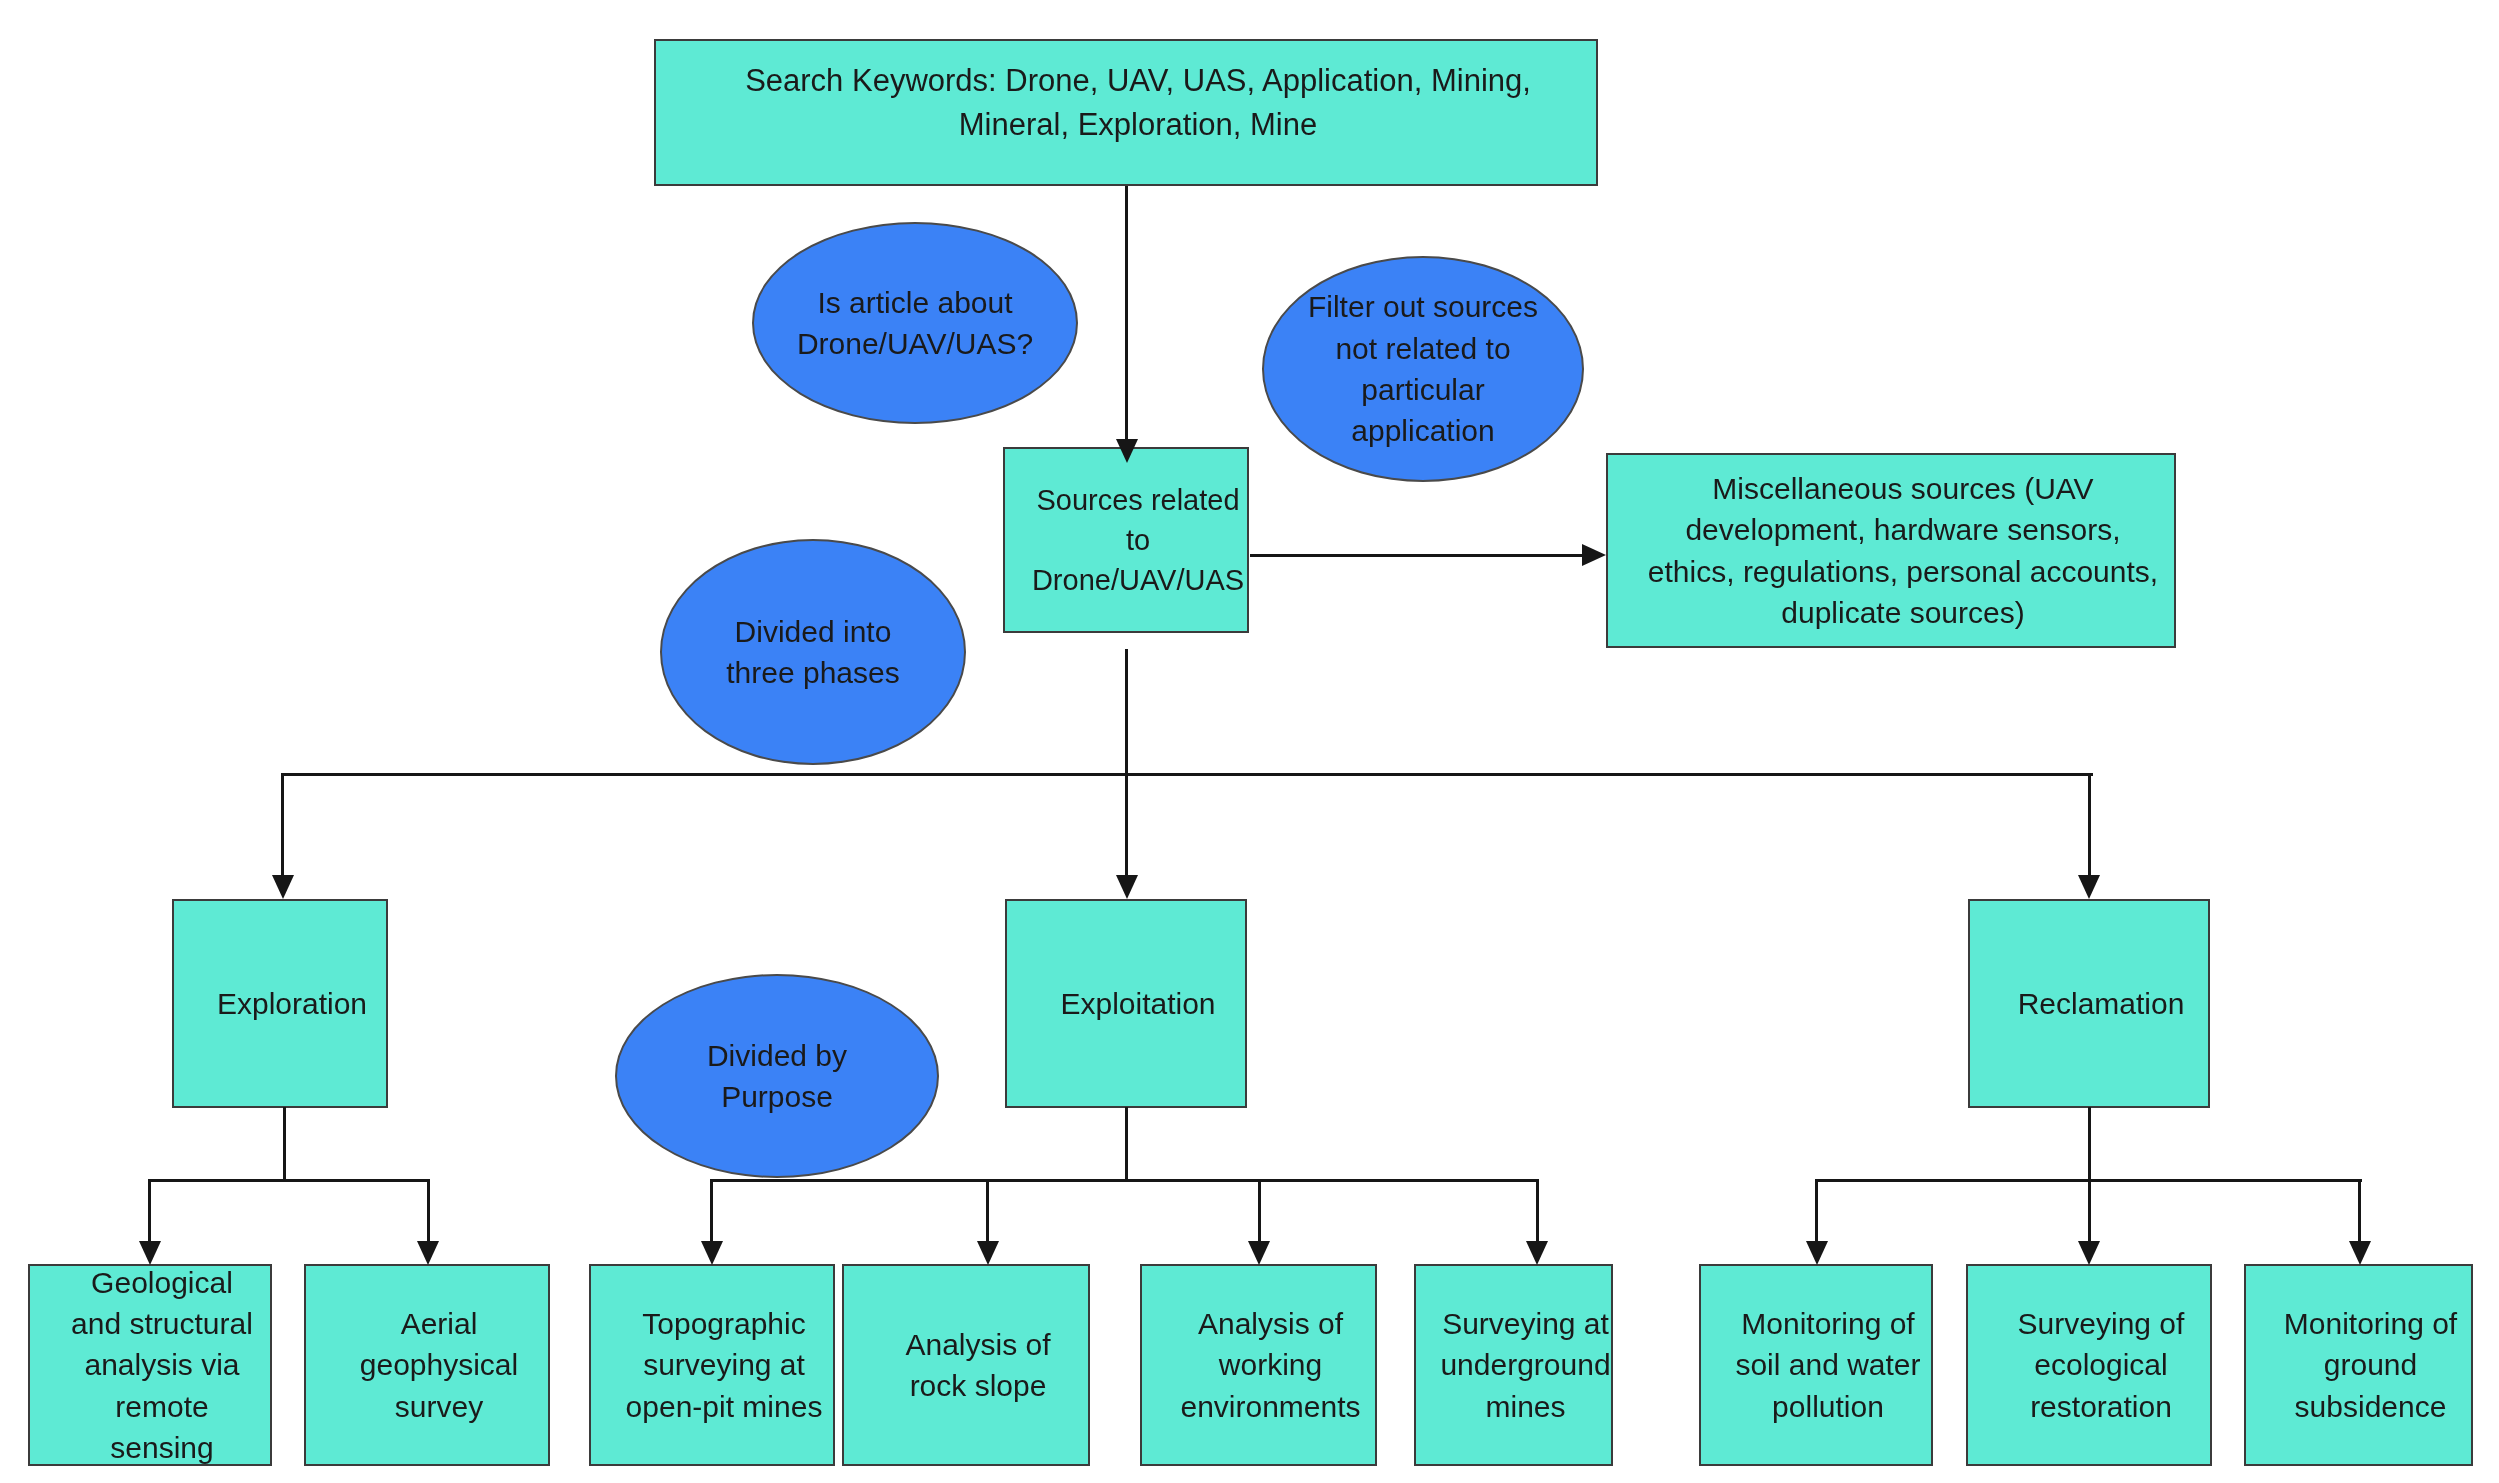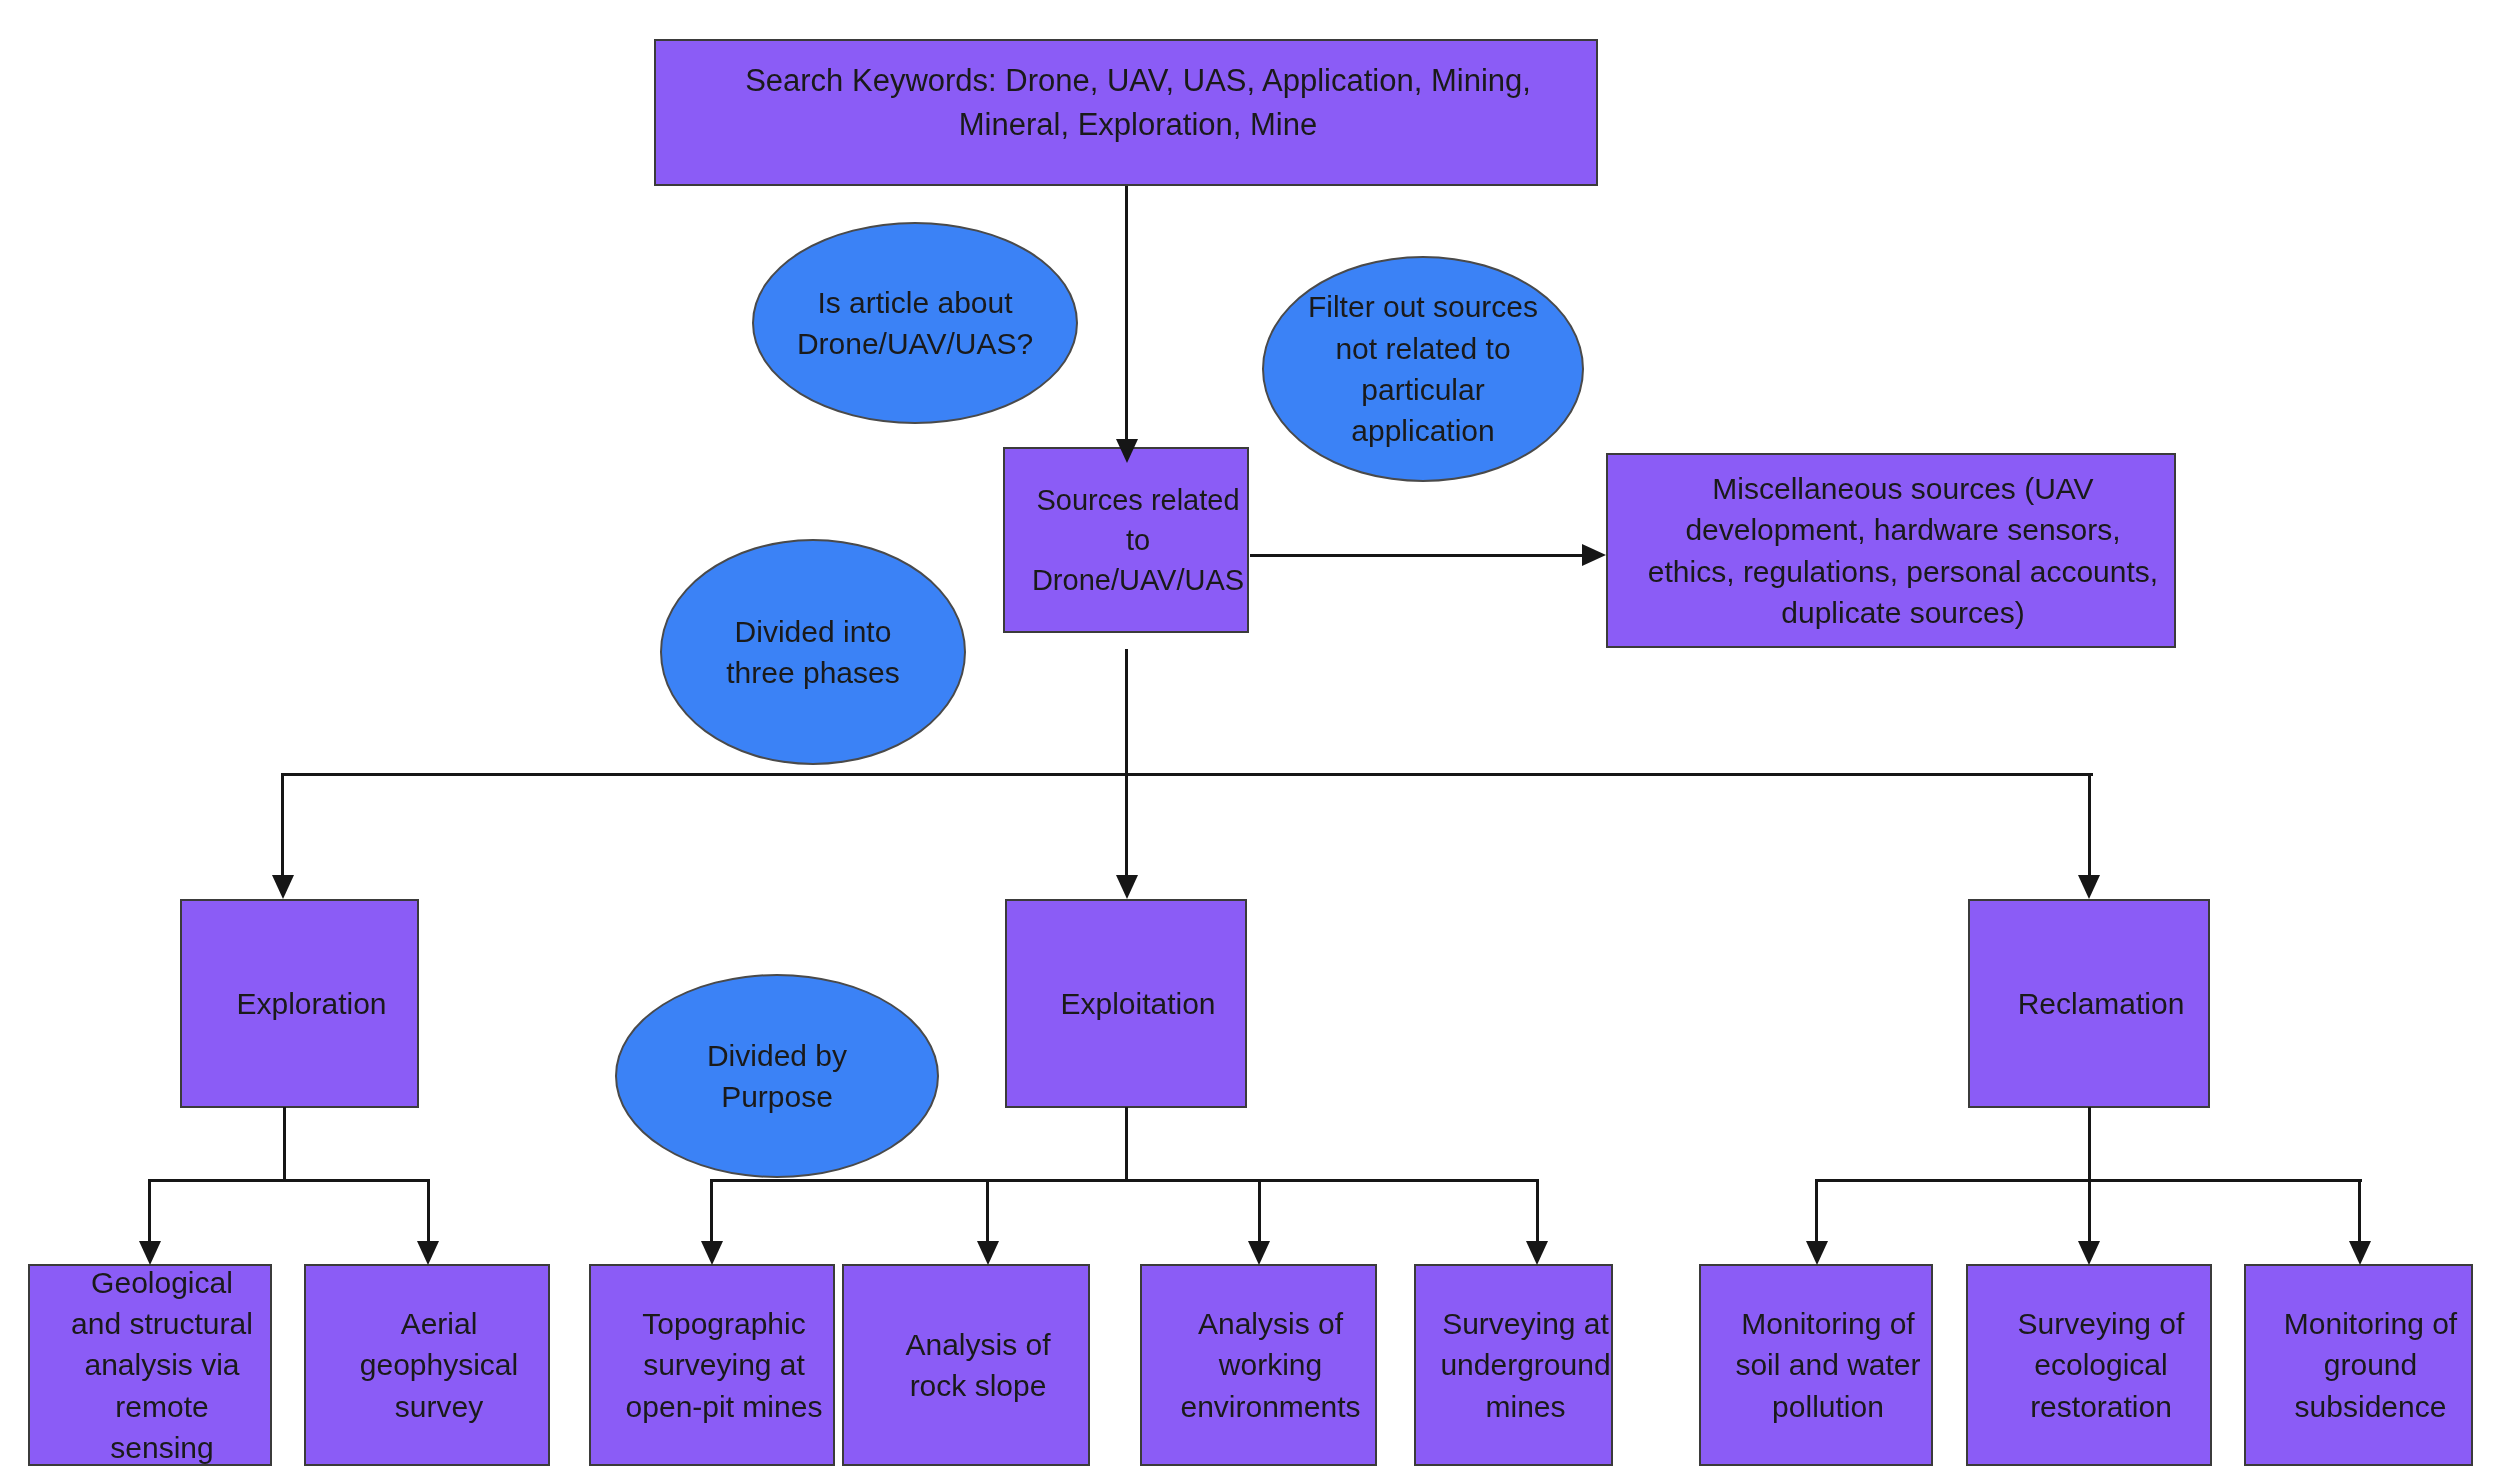--- a/index.html
+++ b/index.html
@@ -6,21 +6,21 @@
   #canvas{
     position:relative;
     width:2500px;
     height:1484px;
     background:#ffffff;
     font-family:"Liberation Sans", sans-serif;
     color:#1a1a1a;
   }
   .box{
     position:absolute;
-    background:#8b5cf6;
+    background:#5eead4;
     border:2.7px solid #3b3b3b;
     box-sizing:border-box;
     display:flex;
     align-items:center;
     justify-content:center;
     text-align:center;
     font-size:30px;
     line-height:1.38;
     padding-left:24px;
   }
@@ -59,21 +59,21 @@
   #n-search .l2{text-align:left;margin-top:1.3px;}
   
   #e-is-article{left:752px;top:222px;width:326px;height:202px;}
   #e-filter{left:1262px;top:256px;width:322px;height:226px;}
   #e-phases{left:660px;top:539px;width:306px;height:226px;}
   #e-purpose{left:615px;top:974px;width:324px;height:204px;}
   
   #n-sources{left:1003px;top:447px;width:246px;height:186px;font-size:29px;}
   #n-misc{left:1606px;top:453px;width:570px;height:195px;}
   
-  #n-exploration{left:180px;top:899px;width:239px;height:209px;}
+  #n-exploration{left:172px;top:899px;width:216px;height:209px;}
   #n-exploitation{left:1005px;top:899px;width:242px;height:209px;}
   #n-reclamation{left:1968px;top:899px;width:242px;height:209px;}
   
   .child{top:1264px;height:202px;}
   #c0{left:28px;width:244px;}
   #c1{left:304px;width:246px;}
   #c2{left:589px;width:246px;}
   #c3{left:842px;width:248px;align-items:center;}
   #c4{left:1140px;width:237px;}
   #c5{left:1414px;width:199px;}

